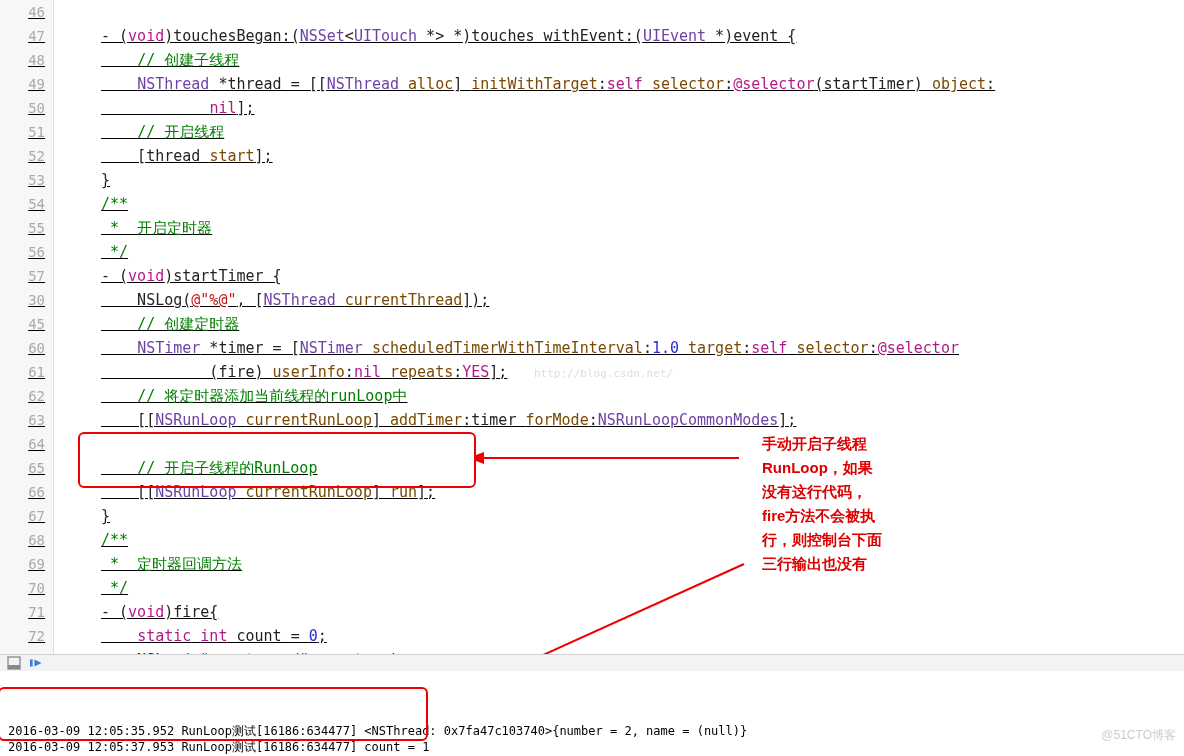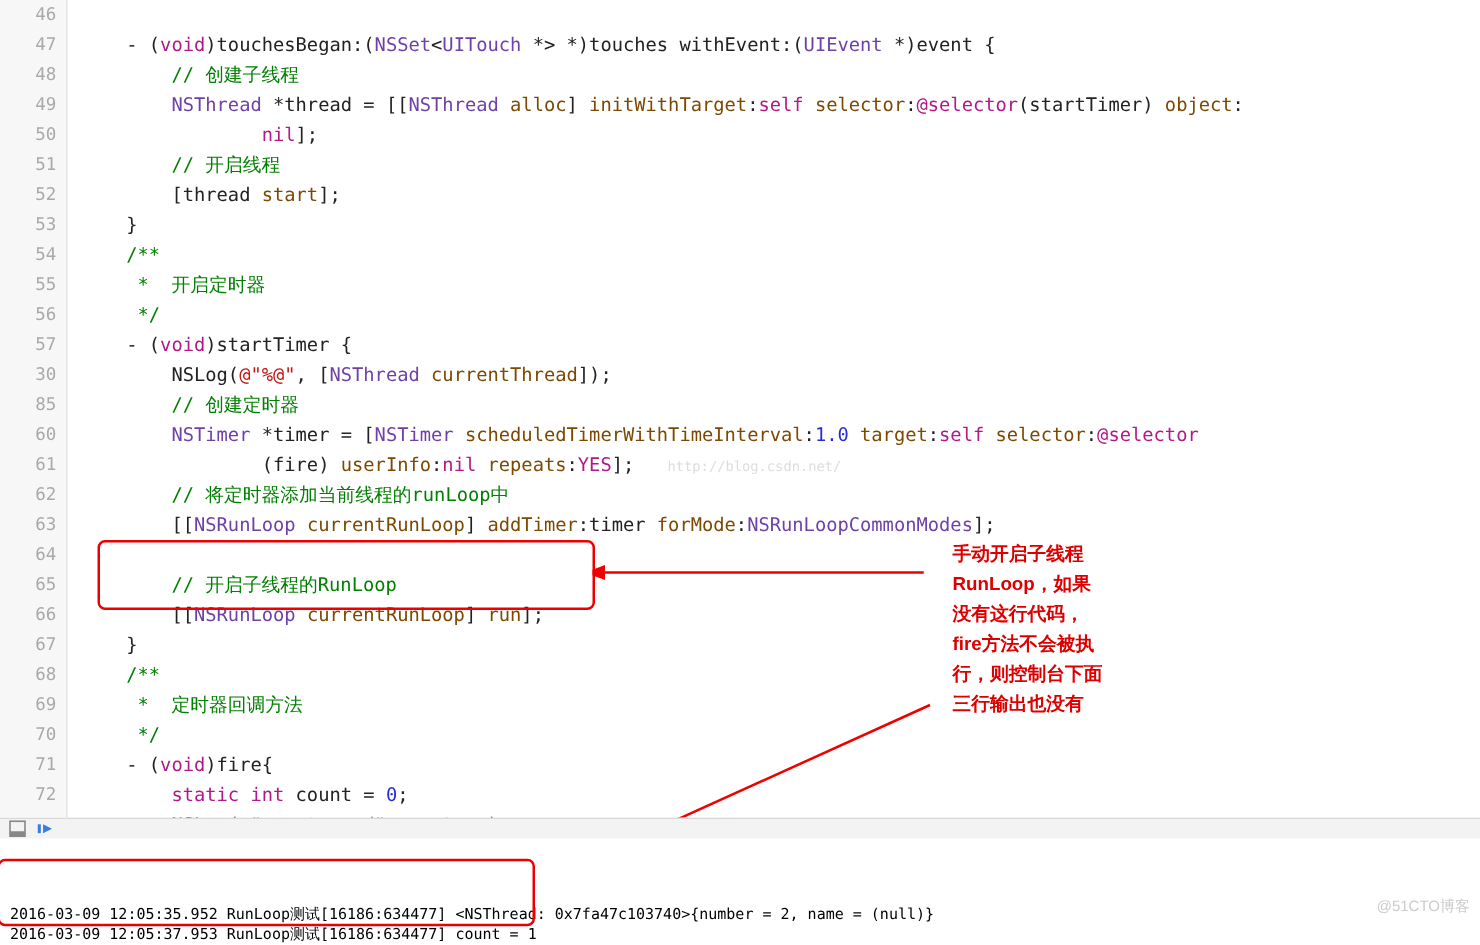--- a/index.html
+++ b/index.html
@@ -1,57 +1,57 @@
 <!DOCTYPE html>
 <html><head>
 <meta charset="utf-8">
 <style>
   * { box-sizing: border-box; margin: 0; padding: 0; }
   html, body { width: 1184px; height: 756px; font-family: Menlo, Monaco, Consolas, monospace; font-size: 15px; background: #fff; overflow: hidden; }
   .editor { display: flex; flex-direction: column; height: 756px; }
-  .code-area { flex: 0 0 654px; display: flex; overflow: hidden; background: #fff; position: relative; }
+  .code-area { flex: 0 0 654px; display: flex; overflow: hidden; background: #fff; position: relative; text-decoration: underline; }
   .gutter { width: 54px; background: #f7f7f7; text-align: right; color: #aaa; font-size: 14px; user-select: none; padding-right: 8px; line-height: 24px; border-right: 1px solid #e0e0e0; }
   .gutter div { height: 24px; }
   .code { position: relative; flex: 1; padding-left: 10px; line-height: 24px; white-space: pre; color: #222; }
   .code-line { height: 24px; white-space: pre; margin-left: 37px; }
   .kw   { color: #b21889; }
   .type { color: #6f41a7; }
   .self { color: #b21889; }
   .str  { color: #c41a16; }
   .cmt  { color: #007f00; }
   .num  { color: #272ad8; }
   .sel  { color: #7b4901; }
   .red-box { position: absolute; border: 2px solid #e00; border-radius: 6px; pointer-events: none; }
   .annotation { position: absolute; font-family: "Microsoft YaHei","PingFang SC",sans-serif; font-weight: 700; color: #d00; font-size: 15px; line-height: 24px; text-shadow: -1px -1px 0 #fff,1px -1px 0 #fff,-1px 1px 0 #fff,1px 1px 0 #fff; margin-left: 20px; }
   .arrow-svg { position: absolute; pointer-events: none; }
   .toolbar { height: 26px; border-top: 1px solid #d0d0d0; background: #f3f3f3; display: flex; align-items: center; padding-left: 6px; gap: 8px; }
   .tb-icon { width: 16px; height: 16px; display: inline-flex; align-items: center; justify-content: center; }
   .console { flex: 1; font-family: Menlo, Monaco, monospace; font-size: 12px; line-height: 16px; padding: 4px 8px; white-space: pre; color: #000; position: relative; background: #fff; }
-  .watermark { position: absolute; bottom: 22px; right: 8px; color: #ccc; font-size: 12px; font-family: sans-serif; }
+  .watermark { position: absolute; bottom: 12px; right: 8px; color: #ccc; font-size: 12px; font-family: sans-serif; }
 </style>
 </head>
 <body>
 
 <div class="editor">
   <div class="code-area">
     <div class="gutter" id="gutter">
         <div>46</div>
         <div>47</div>
         <div>48</div>
         <div>49</div>
         <div>50</div>
         <div>51</div>
         <div>52</div>
         <div>53</div>
         <div>54</div>
         <div>55</div>
         <div>56</div>
         <div>57</div>
         <div>30</div>
-        <div>85</div>
+        <div>45</div>
         <div>60</div>
         <div>61</div>
         <div>62</div>
         <div>63</div>
         <div>64</div>
         <div>65</div>
         <div>66</div>
         <div>67</div>
         <div>68</div>
         <div>69</div>

